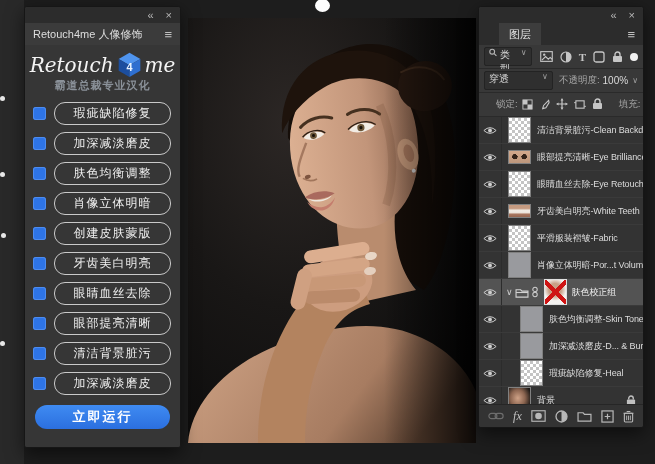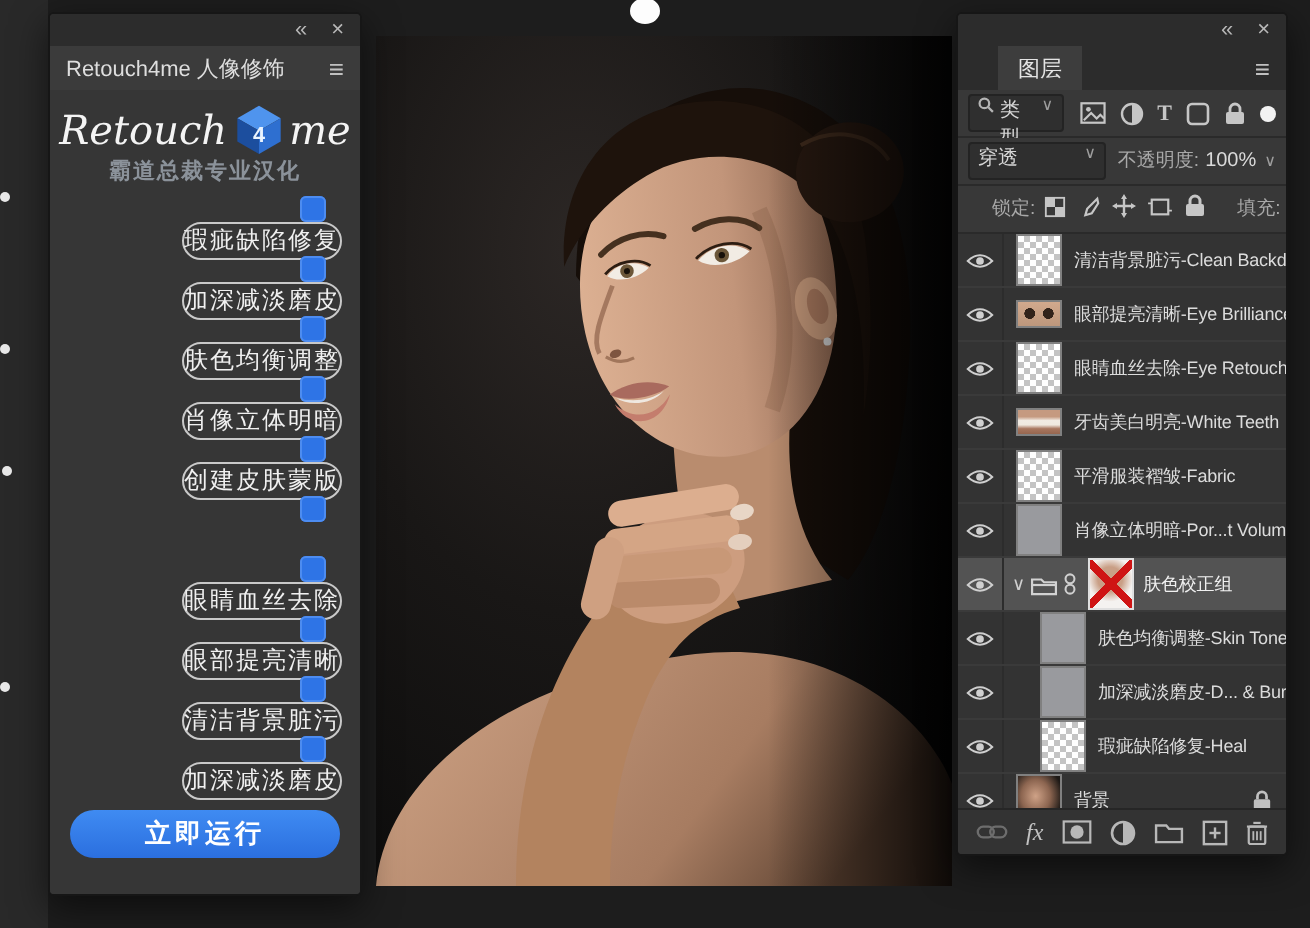--- a/index.html
+++ b/index.html
@@ -25,21 +25,21 @@
   .tab-fill{flex:1;}
   .menu-glyph{color:#c0c0c0;font-size:13px;padding:0 8px;}
 
   
   #left-panel{left:24px;top:6px;width:155px;height:440px;}
   #left-panel .body{flex:1;background:#363636;display:flex;flex-direction:column;}
   .logo-row{display:flex;align-items:center;justify-content:center;gap:3px;margin-top:7px;}
   .logo-script{font-family:"DejaVu Serif",serif;font-style:italic;font-size:20px;color:#f4f4f4;}
   .logo-sub{text-align:center;color:#8b929a;font-size:11px;font-weight:bold;letter-spacing:1px;margin-top:1px;}
   .tools{display:flex;flex-direction:column;margin-top:5px;}
-  .tool-row{display:flex;align-items:flex-end;height:30px;padding:0 9px 0 8px;flex-direction:column;}
+  .tool-row{display:flex;align-items:center;height:30px;padding:0 9px 0 8px;}
   .chk{width:13px;height:13px;border-radius:3px;background:#2e74e6;margin-right:8px;flex:0 0 auto;
        box-shadow:inset 0 0 0 1px #4d8cf0;}
   .tool-btn{flex:1;height:21px;border:1px solid #c9c9c9;border-radius:11px;background:transparent;
             color:#f0f0f0;font-size:12px;display:flex;align-items:center;justify-content:center;
             letter-spacing:1px;}
   .run-btn{margin:7px 10px 0 10px;height:24px;border-radius:12px;
            background:linear-gradient(#3f8bf2,#2b6fdf);color:#fff;font-size:13px;font-weight:bold;
            display:flex;align-items:center;justify-content:center;letter-spacing:2px;}
 
   
@@ -224,20 +224,21 @@
         <div class="tool-row">
           <span class="chk"></span>
           <div class="tool-btn">肖像立体明暗</div>
         </div>
         <div class="tool-row">
           <span class="chk"></span>
           <div class="tool-btn">创建皮肤蒙版</div>
         </div>
         <div class="tool-row">
           <span class="chk"></span>
+          <div class="tool-btn">牙齿美白明亮</div>
         </div>
         <div class="tool-row">
           <span class="chk"></span>
           <div class="tool-btn">眼睛血丝去除</div>
         </div>
         <div class="tool-row">
           <span class="chk"></span>
           <div class="tool-btn">眼部提亮清晰</div>
         </div>
         <div class="tool-row">

